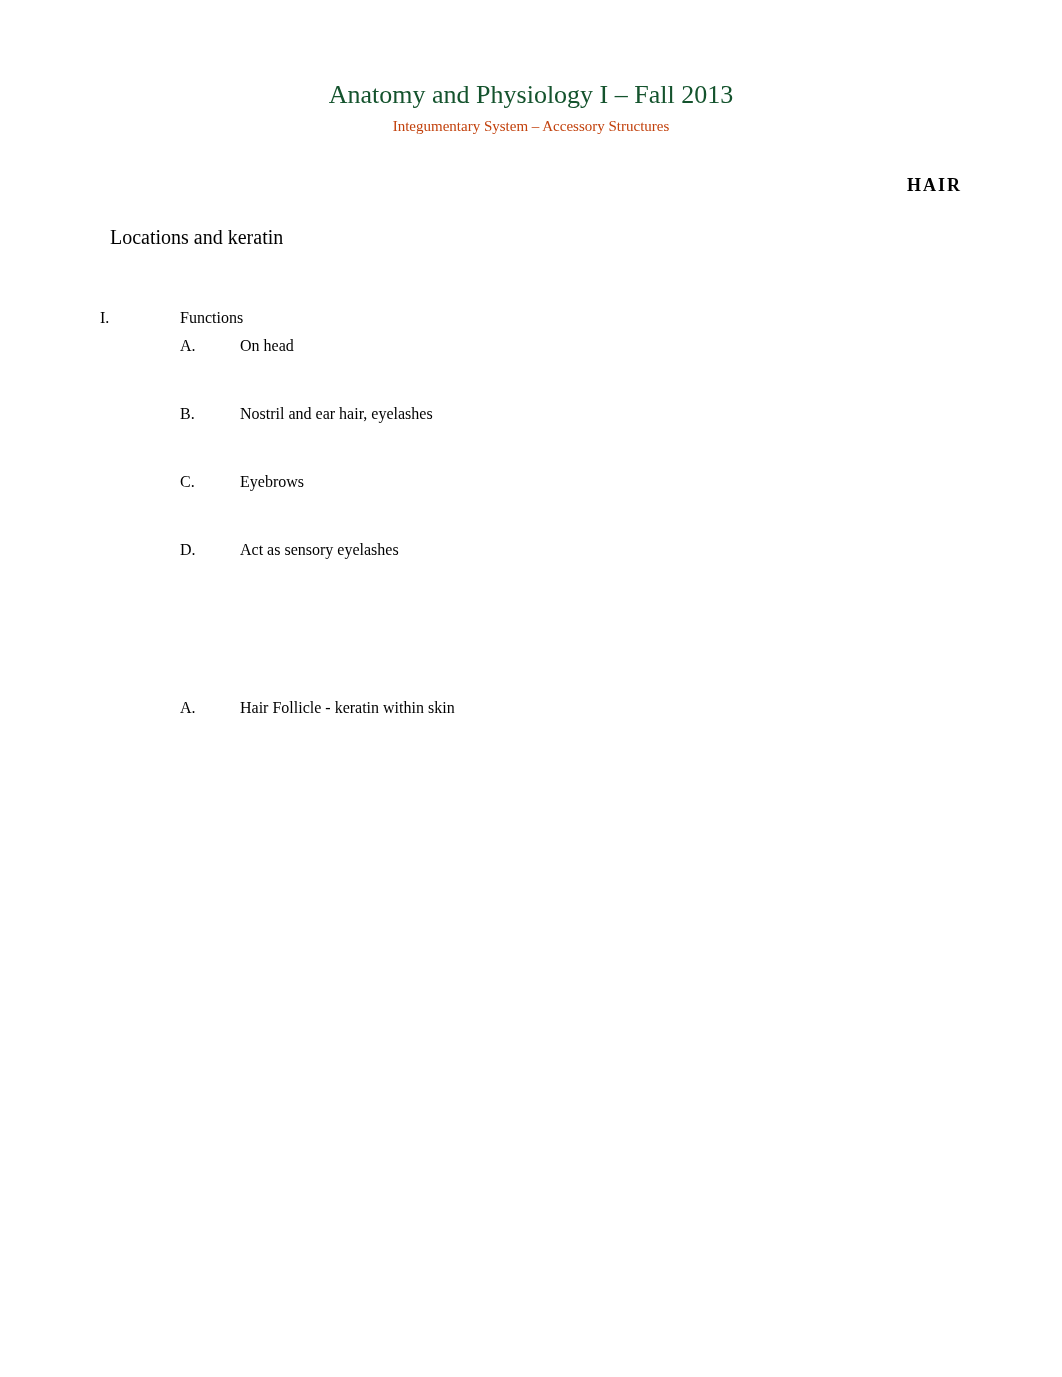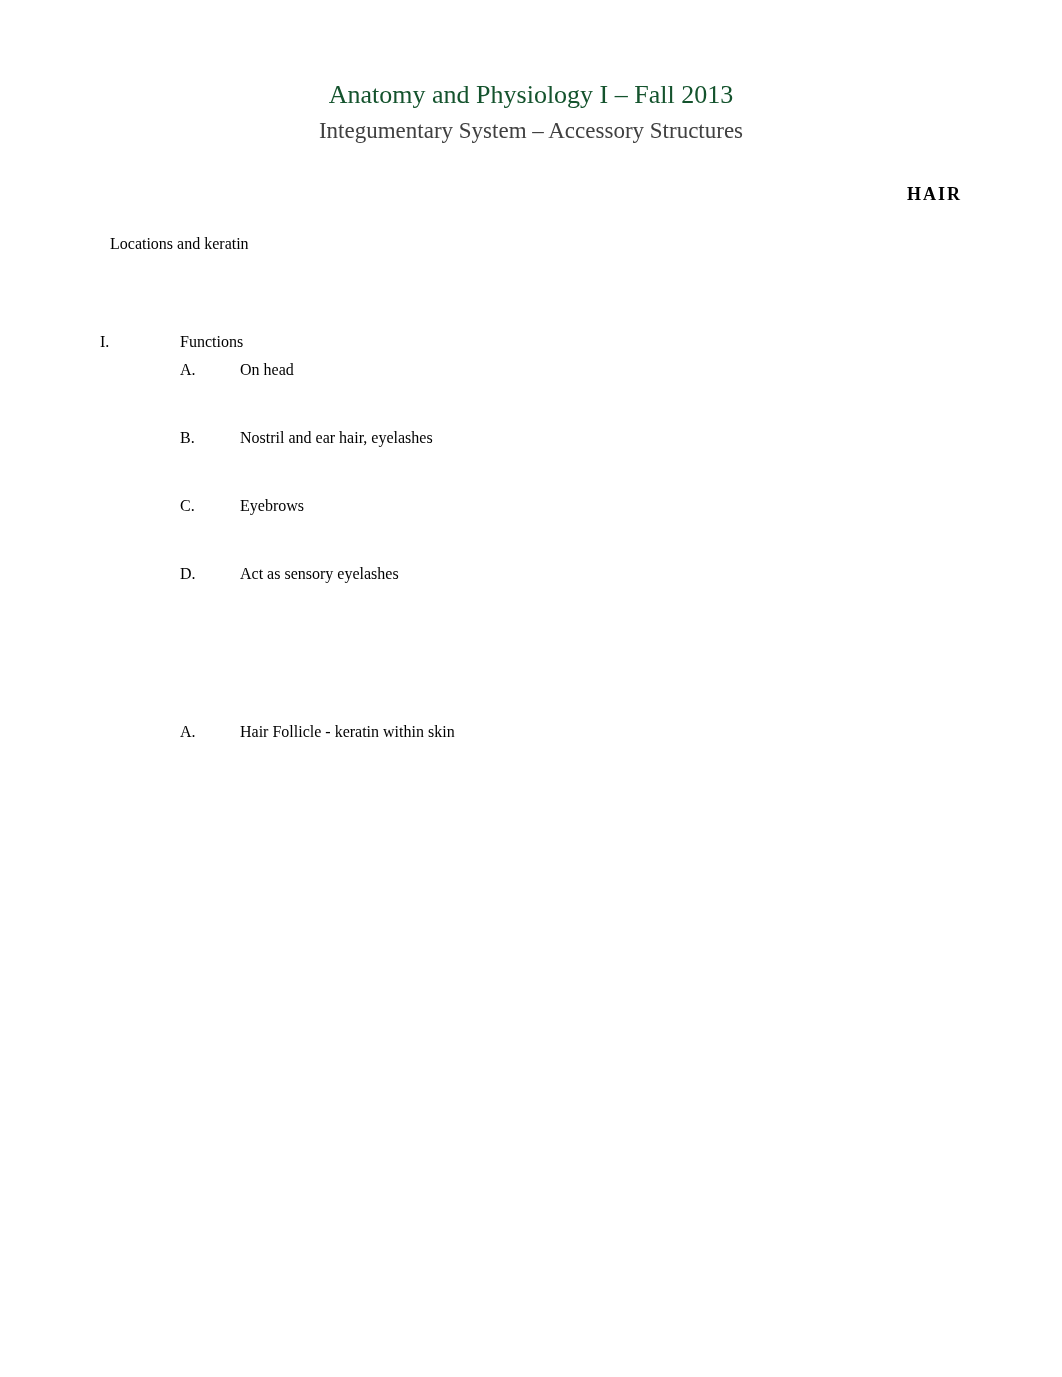--- a/index.html
+++ b/index.html
@@ -24,39 +24,39 @@
     }
 
     .main-title {
       color: #14532d;
       font-size: 26px;
       font-weight: normal;
       margin-bottom: 8px;
     }
 
     .subtitle {
-      color: #404040;
-      font-size: 23px;
+      color: #c2410c;
+      font-size: 15px;
       font-weight: normal;
     }
 
     .section-heading {
       text-align: right;
       font-size: 18px;
       font-weight: bold;
       letter-spacing: 2px;
       margin-top: 40px;
       margin-bottom: 30px;
     }
 
     .intro-text {
-      font-size: 16px;
+      font-size: 20px;
       margin-left: 10px;
       margin-top: 20px;
-      margin-bottom: 80px;
+      margin-bottom: 60px;
       font-family: Liberation Serif, serif;
     }
 
     .outline-level1 {
       display: flex;
       flex-direction: column;
       gap: 0;
       margin-top: 20px;
     }
 

